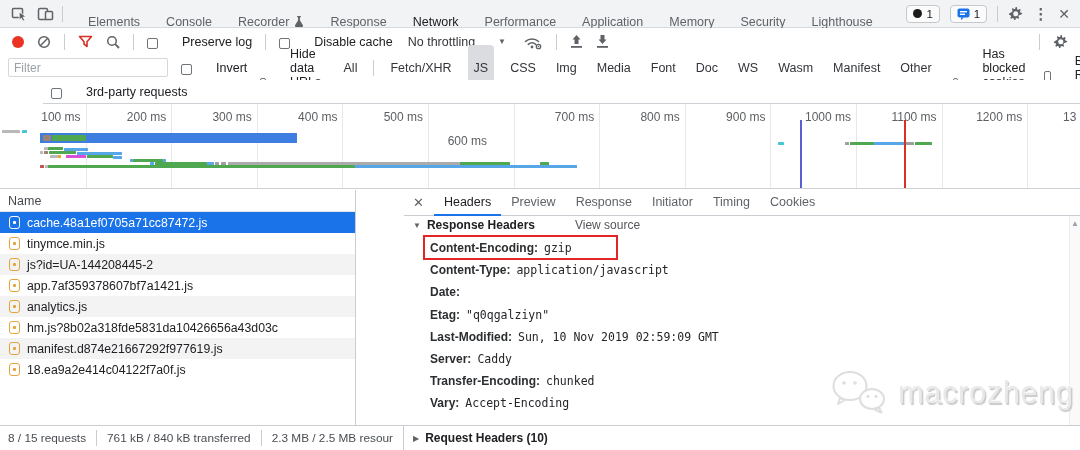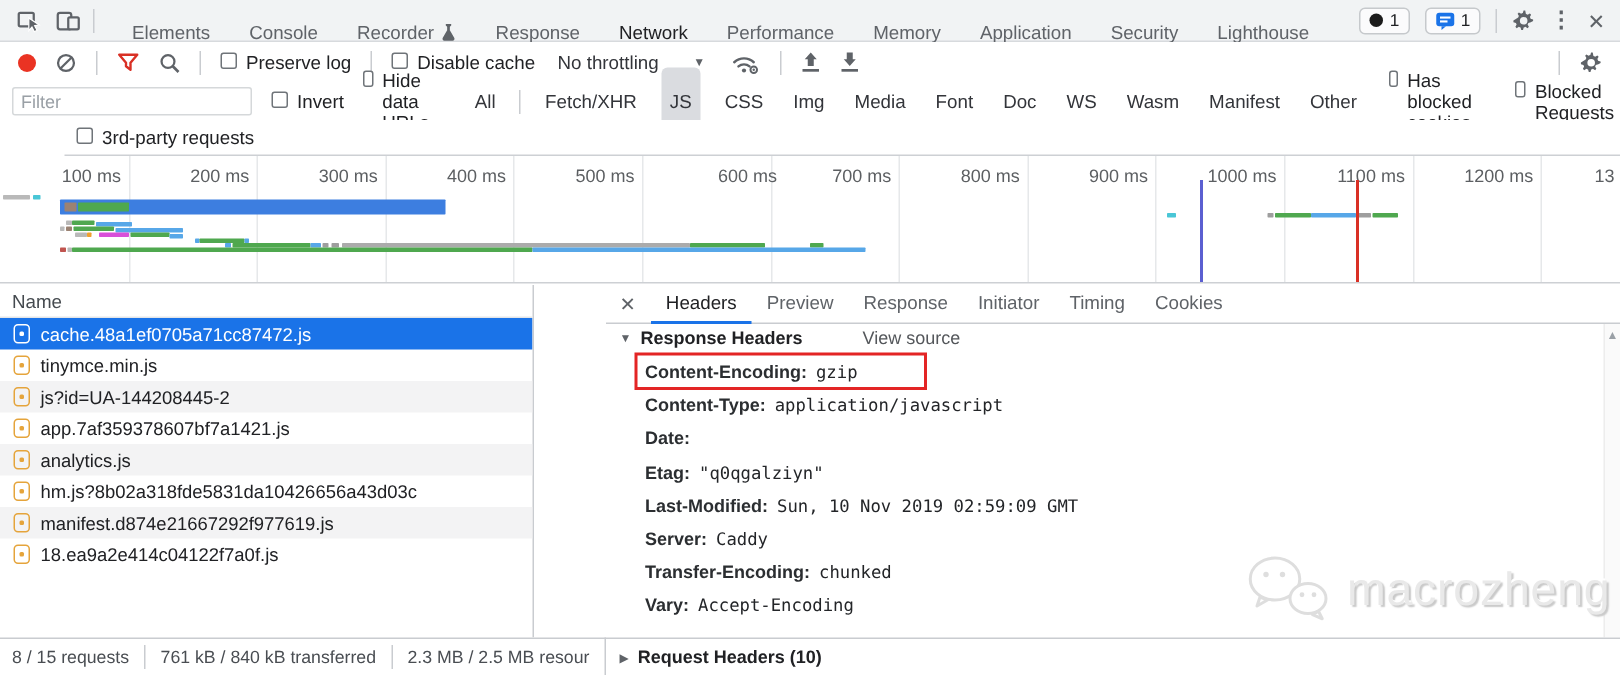--- a/index.html
+++ b/index.html
@@ -32,21 +32,21 @@
 
   
   .filterrow { position:absolute; top:55px; left:0; width:1080px; height:25px; background:#fff;
                display:flex; align-items:center; gap:13px; padding-left:8px; }
   .filter-input { width:160px; height:19px; border:1px solid #d5d8da; border-radius:2px;
                   font-family:"Liberation Sans",sans-serif; font-size:12px; padding:0 5px; color:#202124; outline:none; }
   .filter-input::placeholder { color:#9aa0a6; }
   .chips { display:flex; align-items:center; gap:12px; }
   .chip { padding:3px 4px; border-radius:4px; color:#33353a; }
   .chip.active { background:#dadce0; padding:16px 6px; }
-  .cbgroup { display:flex; align-items:flex-start; gap:6px; }
+  .cbgroup { display:flex; align-items:flex-end; gap:24px; }
   .cb { width:11px; height:11px; border:1px solid #6f7479; border-radius:2px; background:#fff; }
 
   
   .thirdparty { position:absolute; top:80px; left:0; width:1080px; height:24px; background:#fff;
                 border-bottom:1px solid #cdd0d4; display:flex; align-items:center; gap:6px; padding-left:8px;margin-left:43px; }
 
   
   .overview { position:absolute; top:104px; left:0; width:1080px; height:85px; background:#fff;
               border-bottom:1px solid #cdd0d4; overflow:hidden; }
   .gridline { position:absolute; top:0; bottom:0; width:1px; background:#e6e8ea; }
@@ -139,24 +139,24 @@
         <div class="tab">
           <span>Response</span>
         </div>
         <div class="tab active">
           <span>Network</span>
         </div>
         <div class="tab">
           <span>Performance</span>
         </div>
         <div class="tab">
+          <span>Application</span>
+        </div>
+        <div class="tab">
           <span>Memory</span>
-        </div>
-        <div class="tab">
-          <span>Application</span>
         </div>
         <div class="tab">
           <span>Security</span>
         </div>
         <div class="tab">
           <span>Lighthouse</span>
         </div>
       </div>
     <div class="tab-right">
       <span class="pill">
@@ -293,21 +293,21 @@
       <div class="tick" style="left: 18.6px;">100 ms</div>
       <div class="gridline" style="left: 171.2px;"></div>
       <div class="tick" style="left: 104.2px;">200 ms</div>
       <div class="gridline" style="left: 256.8px;"></div>
       <div class="tick" style="left: 189.8px;">300 ms</div>
       <div class="gridline" style="left: 342.4px;"></div>
       <div class="tick" style="left: 275.4px;">400 ms</div>
       <div class="gridline" style="left: 428px;"></div>
       <div class="tick" style="left: 361px;">500 ms</div>
       <div class="gridline" style="left: 513.6px;"></div>
-      <div class="tick" style="left: 456px;">600 ms</div>
+      <div class="tick" style="left: 425px; margin-top: 24px;">600 ms</div>
       <div class="gridline" style="left: 599.2px;"></div>
       <div class="tick" style="left: 532.2px;">700 ms</div>
       <div class="gridline" style="left: 684.8px;"></div>
       <div class="tick" style="left: 617.8px;">800 ms</div>
       <div class="gridline" style="left: 770.4px;"></div>
       <div class="tick" style="left: 703.4px;">900 ms</div>
       <div class="gridline" style="left: 856px;"></div>
       <div class="tick" style="left: 789px;">1000 ms</div>
       <div class="gridline" style="left: 941.6px;"></div>
       <div class="tick" style="left: 874.6px;">1100 ms</div>

